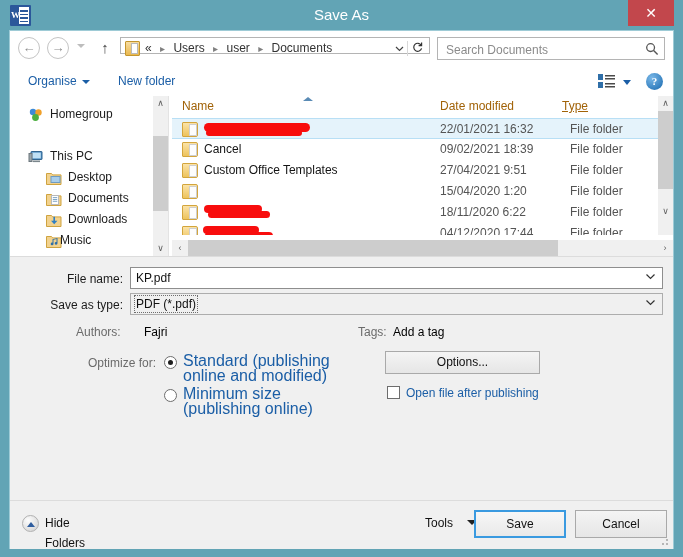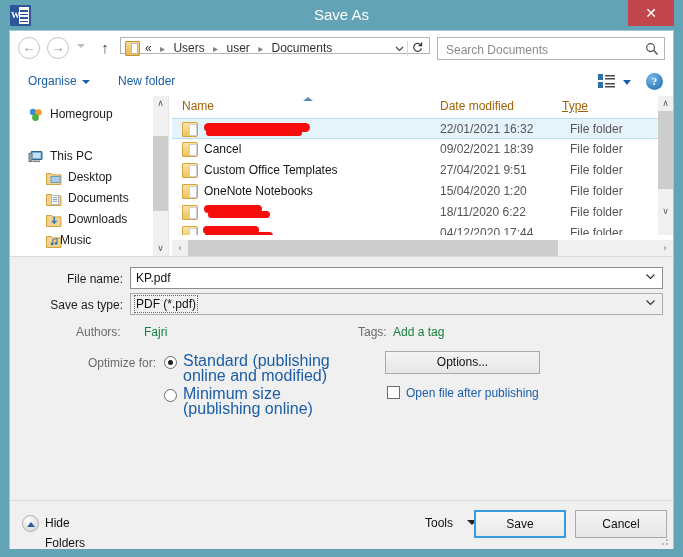--- a/index.html
+++ b/index.html
@@ -473,21 +473,21 @@
   .fcombo.flat .val { outline: 1px dotted #6d6d6d; padding: 0 1px; left: 4px; top: 2px; height: 16px; line-height: 16px; }
 
   .muted {
     position: absolute;
     font-size: 12px; color: #6b6b6b;
     height: 18px; line-height: 18px;
     white-space: nowrap;
   }
   .linktext {
     position: absolute;
-    font-size: 12px; color: #15803d;
+    font-size: 12px; color: #000000;
     height: 18px; line-height: 18px;
     white-space: nowrap;
     cursor: default;
   }
 
   .radio {
     position: absolute;
     width: 13px; height: 13px;
     border-radius: 7px;
     border: 1px solid #6d6d6d;
@@ -812,21 +812,20 @@
 
           <div class="frow" style="top:42px">
             <span class="fico folder"></span>
             <span class="fname">Custom Office Templates</span>
             <span class="fdate">27/04/2021 9:51</span>
             <span class="ftype">File folder</span>
           </div>
 
           <div class="frow" style="top:63px">
             <span class="fico folder"></span>
-            <span class="fname">OneNote Notebooks</span>
             <span class="fdate">15/04/2020 1:20</span>
             <span class="ftype">File folder</span>
           </div>
 
           <div class="frow" style="top:84px">
             <span class="fico folder"></span>
             <span class="fname"></span>
             <span class="redact" style="left:32px;top:3px;width:58px;height:8px"></span>
             <span class="redact" style="left:36px;top:9px;width:62px;height:7px"></span>
             <span class="fdate">18/11/2020 6:22</span>

